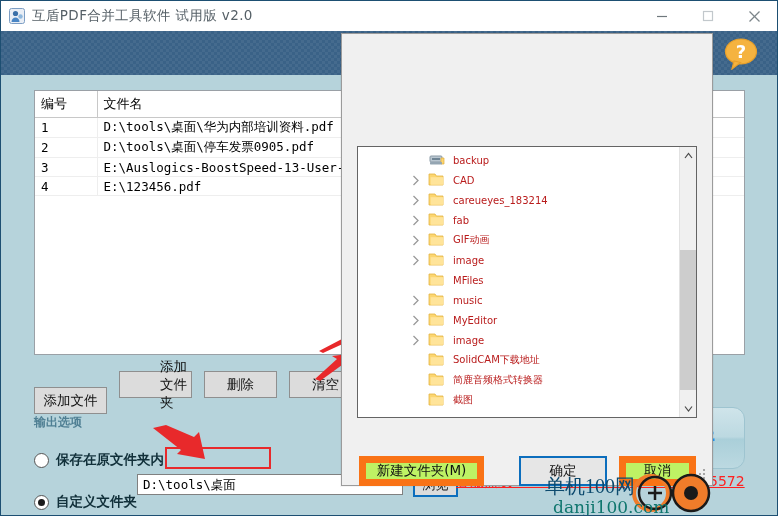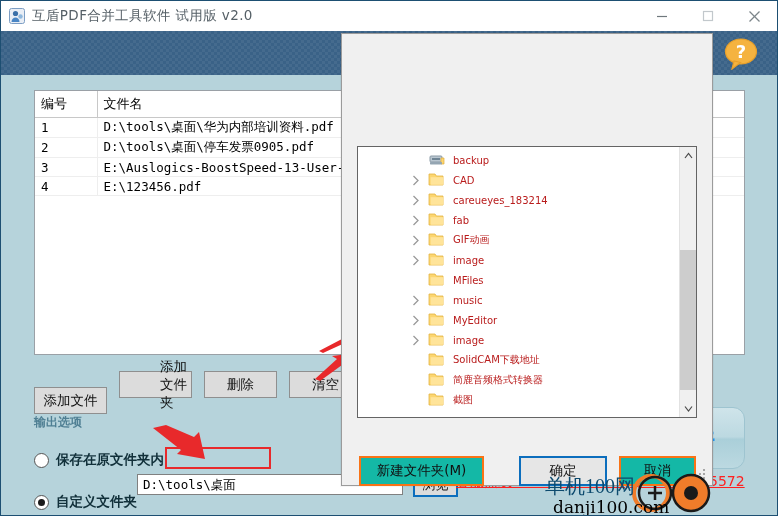--- a/index.html
+++ b/index.html
@@ -211,21 +211,21 @@
     background:#f0f0f0;border-left:1px solid #e2e2e2;box-sizing:border-box;
   }
   #tree-sb .arw{
     height:17px;display:flex;align-items:center;justify-content:center;color:#5a5a5a;
   }
   #tree-sb .thumb{
     position:absolute;left:0;right:0;top:103px;height:140px;background:#cdcdcd;
   }
   .dlg-btn{
     position:absolute;height:30px;
-    background:#14b8a6;border:2px solid #f97316;box-sizing:border-box;
+    background:#bef264;border:7px solid #f97316;box-sizing:border-box;
     display:flex;align-items:center;justify-content:center;
     font-size:13.5px;color:#111;
     font-family:"DejaVu Sans","Liberation Sans",sans-serif;
   }
   #dlg-newfolder{left:17px;top:422px;width:125px;}
   #dlg-ok{left:177px;top:422px;width:88px;border:2px solid #0c6ebd;background:#e6e6e6;}
   #dlg-cancel{left:277px;top:422px;width:77px;}
   #dlg-grip{
     position:absolute;right:5px;bottom:4px;width:12px;height:12px;
   }
@@ -237,21 +237,21 @@
   
   #wm{
     position:absolute;left:544px;top:472px;width:234px;height:44px;
     pointer-events:none;
   }
   #wm .wm-cn{
     position:absolute;left:0;top:0;font-size:20px;color:#0c4a6e;
     font-family:Liberation Serif, serif;white-space:nowrap;
   }
   #wm .wm-en{
-    position:absolute;left:8px;top:24px;font-size:17px;color:#000000;
+    position:absolute;left:8px;top:24px;font-size:17px;color:#0f766e;
     font-family:"DejaVu Serif","Liberation Serif",serif;white-space:nowrap;
   }
   #wm-logo{position:absolute;left:84px;top:-3px;}
 </style>
 </head>
 <body>
 
 <div id="app-window">
 
   <div id="titlebar">

